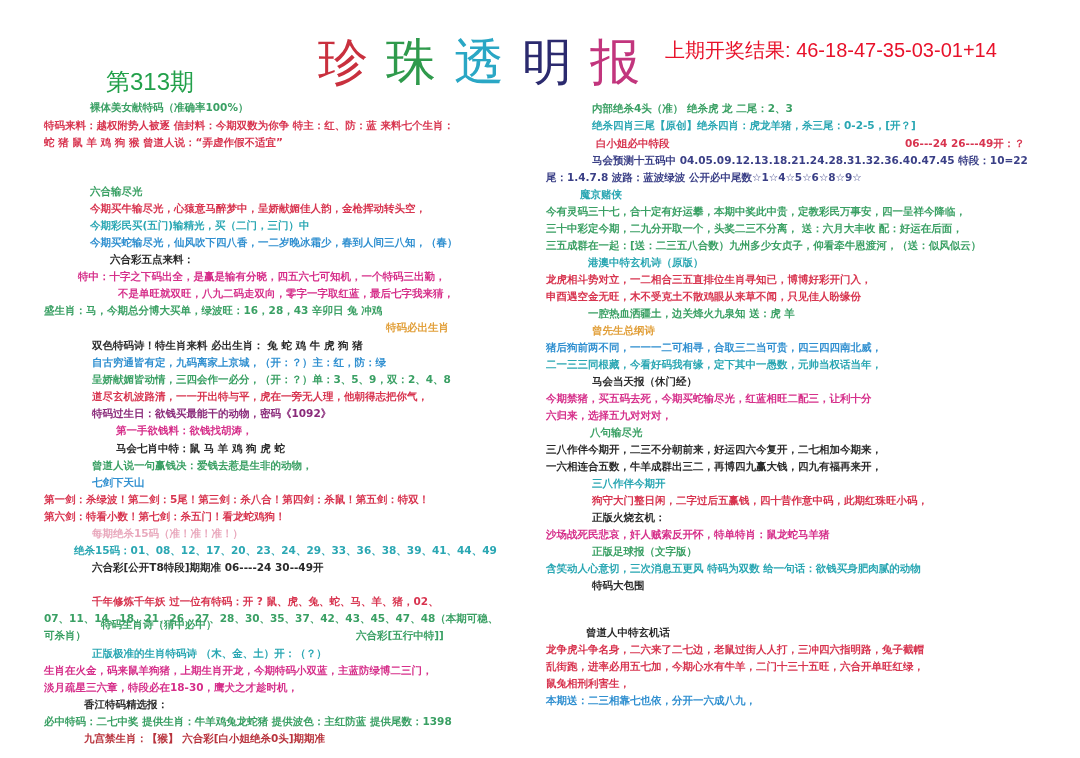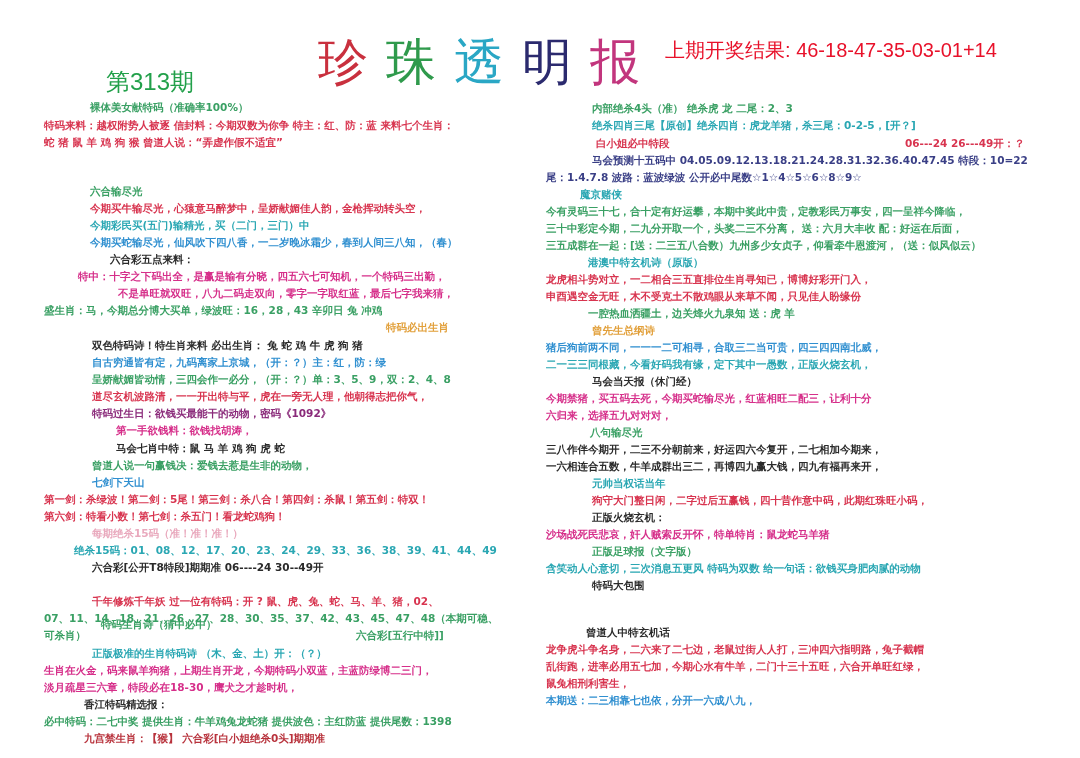--- a/index.html
+++ b/index.html
@@ -81,28 +81,28 @@
     <div class="ln c-teal" style="left: 580px; top: 187px;">魔京赌侠</div>
     <div class="ln c-green" style="left: 546px; top: 204px;">今有灵码三十七，合十定有好运攀，本期中奖此中贵，定教彩民万事安，四一呈祥今降临，</div>
     <div class="ln c-green" style="left: 546px; top: 221px;">三十中彩定今期，二九分开取一个，头奖二三不分离， 送：六月大丰收 配：好运在后面，</div>
     <div class="ln c-green" style="left: 546px; top: 238px;">三五成群在一起：[送：二三五八合数）九州多少女贞子，仰看牵牛恩渡河，（送：似风似云）</div>
     <div class="ln c-teal" style="left: 588px; top: 255px;">港澳中特玄机诗（原版）</div>
     <div class="ln c-red" style="left: 546px; top: 272px;">龙虎相斗势对立，一二相合三五直排位生肖寻知已，博博好彩开门入，</div>
     <div class="ln c-red" style="left: 546px; top: 289px;">申酉遇空金无旺，木不受克土不散鸡眼从来草不闻，只见佳人盼缘份</div>
     <div class="ln c-green" style="left: 588px; top: 306px;">一腔热血洒疆土，边关烽火九泉知   送：虎 羊</div>
     <div class="ln c-orange" style="left: 592px; top: 323px;">曾先生总纲诗</div>
     <div class="ln c-blue" style="left: 546px; top: 340px;">猪后狗前两不同，一一一二可相寻，合取三二当可贵，四三四四南北威，</div>
-    <div class="ln c-teal" style="left: 546px; top: 357px;">二一三三同根藏，今看好码我有缘，定下其中一愚数，正版火烧玄机，</div>
+    <div class="ln c-teal" style="left: 546px; top: 357px;">二一三三同根藏，今看好码我有缘，定下其中一愚数，元帅当权话当年，</div>
     <div class="ln c-black" style="left: 592px; top: 374px;">马会当天报（休门经）</div>
     <div class="ln c-pink" style="left: 546px; top: 391px;">今期禁猪，买五码去死，今期买蛇输尽光，红蓝相旺二配三，让利十分</div>
     <div class="ln c-pink" style="left: 546px; top: 408px;">六归来，选择五九对对对，</div>
     <div class="ln c-green" style="left: 590px; top: 425px;">八句输尽光</div>
     <div class="ln c-black" style="left: 546px; top: 442px;">三八作伴今期开，二三不分朝前来，好运四六今复开，二七相加今期来，</div>
     <div class="ln c-black" style="left: 546px; top: 459px;">一六相连合五数，牛羊成群出三二，再博四九赢大钱，四九有福再来开，</div>
-    <div class="ln c-teal" style="left: 592px; top: 476px;">元帅当权话当年</div>
+    <div class="ln c-teal" style="left: 592px; top: 476px;">三八作伴今期开</div>
     <div class="ln c-red" style="left: 592px; top: 493px;">狗守大门整日闲，二字过后五赢钱，四十昔作意中码，此期红珠旺小码，</div>
     <div class="ln c-black" style="left: 592px; top: 510px;">正版火烧玄机：</div>
     <div class="ln c-pink" style="left: 546px; top: 527px;">沙场战死民悲哀，奸人贼索反开怀，特单特肖：鼠龙蛇马羊猪</div>
     <div class="ln c-green" style="left: 592px; top: 544px;">正版足球报（文字版）</div>
     <div class="ln c-teal" style="left: 546px; top: 561px;">含笑动人心意切，三次消息五更风 特码为双数 给一句话：欲钱买身肥肉腻的动物</div>
     <div class="ln c-black" style="left: 592px; top: 578px;">特码大包围</div>
     <div class="ln c-black" style="left: 586px; top: 625px;">曾道人中特玄机话</div>
     <div class="ln c-red" style="left: 546px; top: 642px;">龙争虎斗争名身，二六来了二七边，老鼠过街人人打，三冲四六指明路，兔子截帽</div>
     <div class="ln c-red" style="left: 546px; top: 659px;">乱街跑，进率必用五七加，今期心水有牛羊，二门十三十五旺，六合开单旺红绿，</div>
     <div class="ln c-red" style="left: 546px; top: 676px;">鼠兔相刑利害生，</div>

